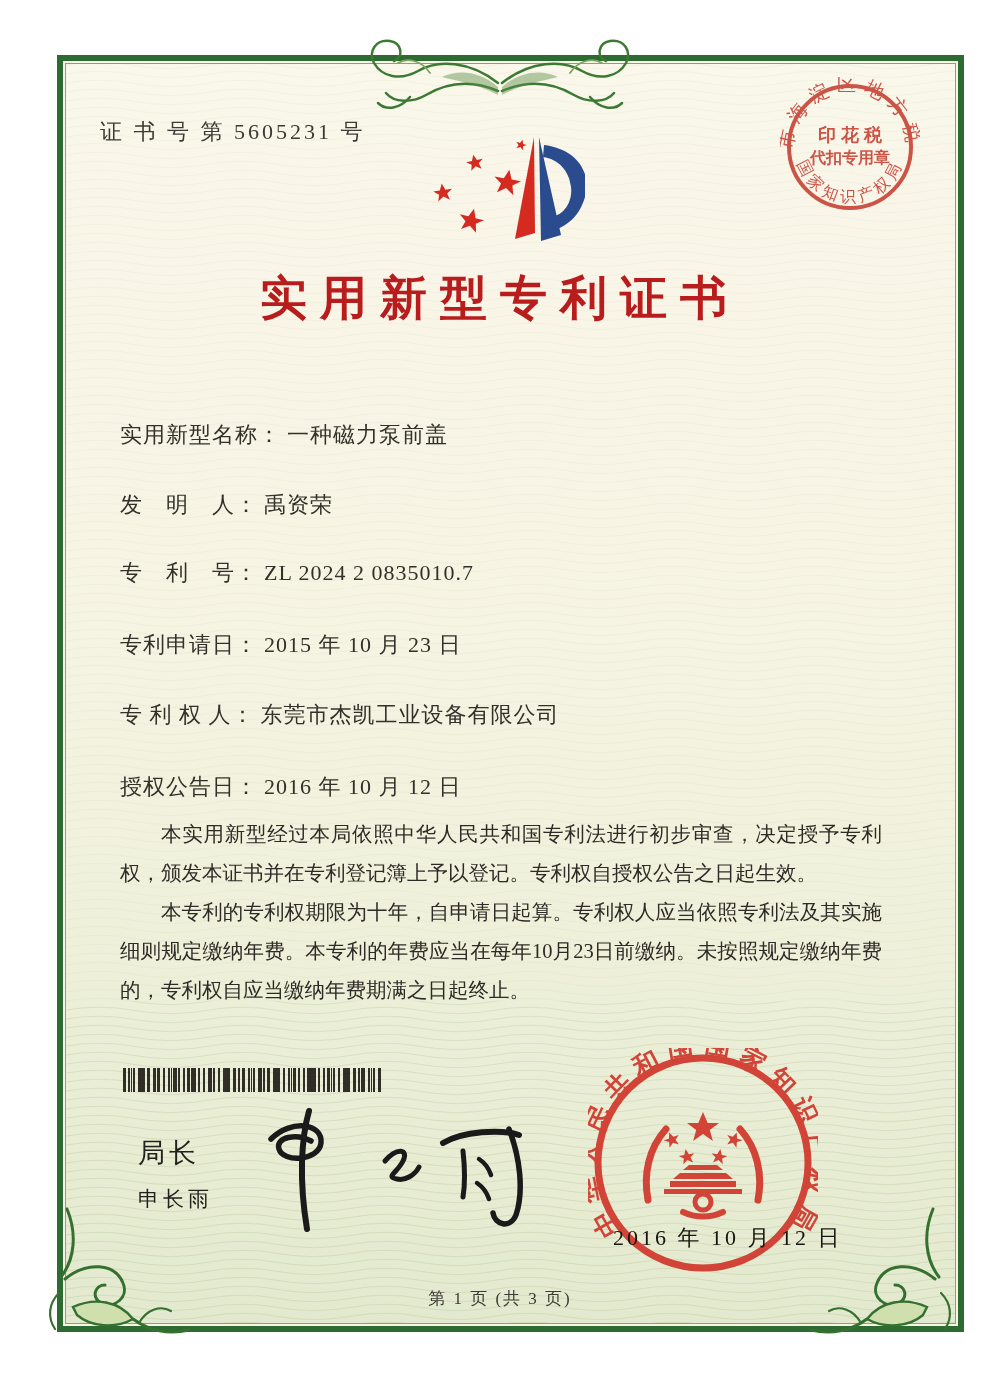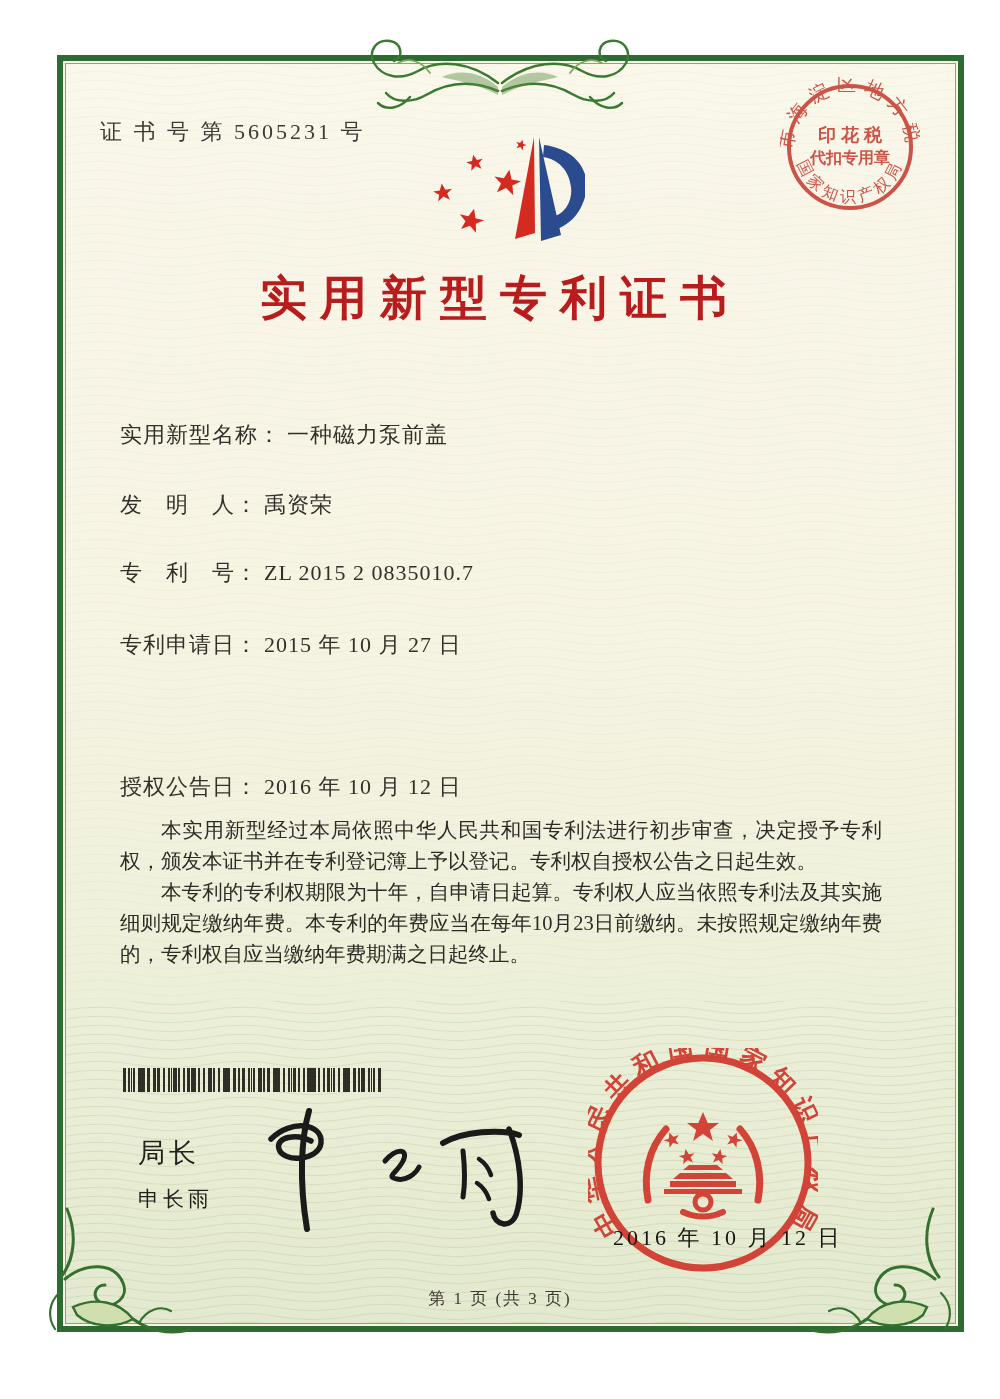--- a/index.html
+++ b/index.html
@@ -22,21 +22,21 @@
 
   .title{position:absolute;left:0;top:212px;width:100%;text-align:center;
          font-size:47px;font-weight:bold;color:#b91c1c;letter-spacing:13px;}
 
   .field-row{position:absolute;left:63px;font-size:22px;color:#33302a;white-space:nowrap;}
   .field-row .lbl{letter-spacing:1px;}
   .field-row .val{margin-left:6px;letter-spacing:1px;}
   .f0{top:365px}.f1{top:435px}.f2{top:503px}.f3{top:575px}.f4{top:645px}.f5{top:717px}
 
   .body-text{position:absolute;left:63px;top:760px;width:762px;font-size:20.5px;
-             line-height:31px;color:#2e2b26;text-align:justify;}
+             line-height:39px;color:#2e2b26;text-align:justify;}
   .body-text p{margin:0;text-indent:2em;}
 
   .barcode{position:absolute;left:66px;top:1013px;width:258px;height:24px;
     background-image:
       repeating-linear-gradient(90deg,#17140f 0 2px,transparent 2px 5px),
       repeating-linear-gradient(90deg,#17140f 0 1px,transparent 1px 8px),
       repeating-linear-gradient(90deg,#17140f 0 3px,transparent 3px 17px);
     opacity:.88;}
 
   .sig-title{position:absolute;left:81px;top:1080px;font-size:27px;color:#23211c;
@@ -147,24 +147,27 @@
 
     <div class="title">实用新型专利证书</div>
 
     <div class="field-row f0">
       <span class="lbl">实用新型名称：</span><span class="val">一种磁力泵前盖</span>
     </div>
     <div class="field-row f1">
       <span class="lbl">发　明　人：</span><span class="val">禹资荣</span>
     </div>
     <div class="field-row f2">
-      <span class="lbl">专　利　号：</span><span class="val">ZL 2015 2 0835010.7</span>
+      <span class="lbl">专　利　号：</span><span class="val">ZL 2024 2 0835010.7</span>
     </div>
     <div class="field-row f3">
-      <span class="lbl">专利申请日：</span><span class="val">2015 年 10 月 27 日</span>
+      <span class="lbl">专利申请日：</span><span class="val">2015 年 10 月 23 日</span>
+    </div>
+    <div class="field-row f4">
+      <span class="lbl">专 利 权 人：</span><span class="val">东莞市杰凯工业设备有限公司</span>
     </div>
     <div class="field-row f5">
       <span class="lbl">授权公告日：</span><span class="val">2016 年 10 月 12 日</span>
     </div>
 
     <div class="body-text">
       <p>本实用新型经过本局依照中华人民共和国专利法进行初步审查，决定授予专利权，颁发本证书并在专利登记簿上予以登记。专利权自授权公告之日起生效。</p>
       <p>本专利的专利权期限为十年，自申请日起算。专利权人应当依照专利法及其实施细则规定缴纳年费。本专利的年费应当在每年10月23日前缴纳。未按照规定缴纳年费的，专利权自应当缴纳年费期满之日起终止。</p>
     </div>
 

